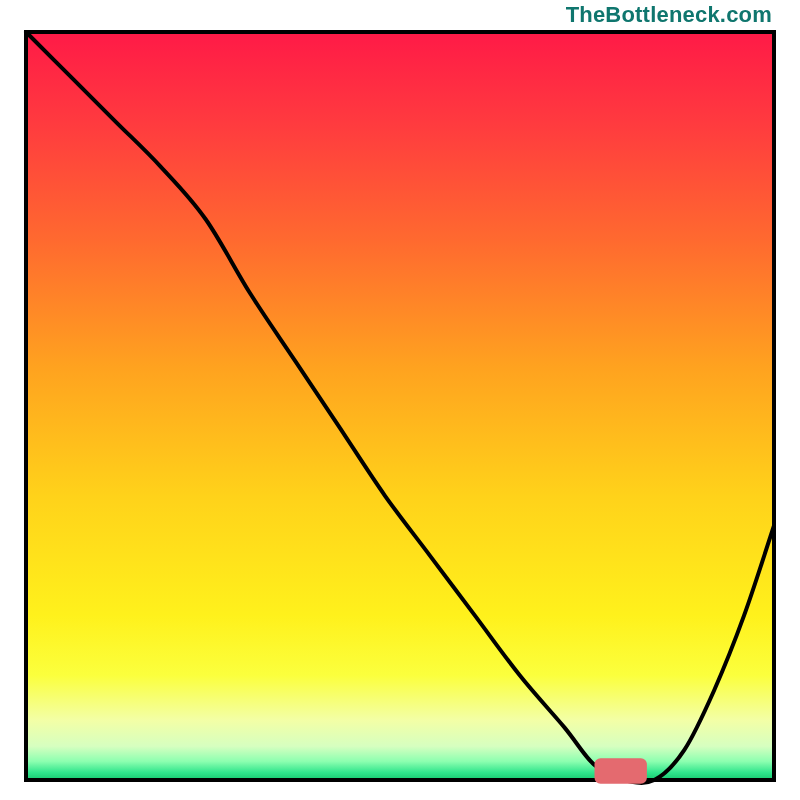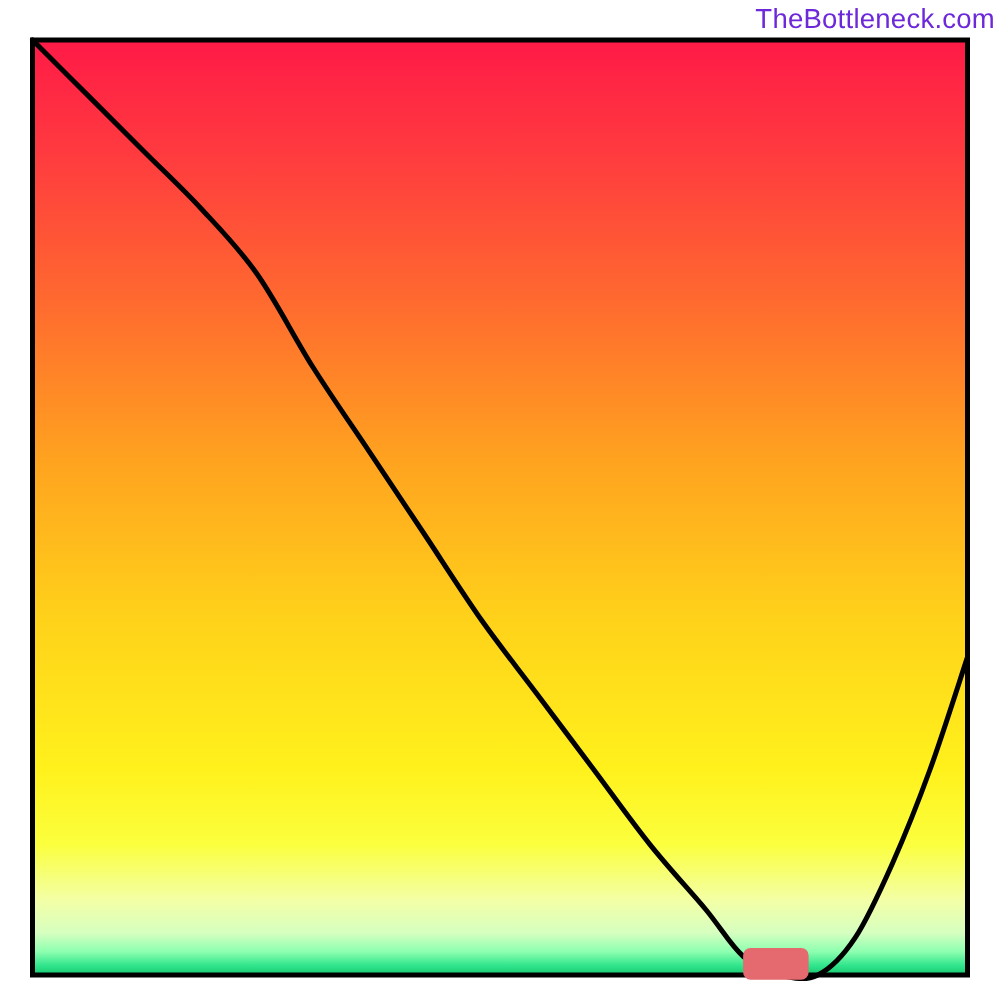--- a/index.html
+++ b/index.html
@@ -11,24 +11,24 @@
     font-family: Arial, Helvetica, sans-serif;
   }
   .container {
     position: relative;
     width: 800px;
     height: 800px;
   }
   .watermark {
     position: absolute;
     top: 2px;
-    right: 4px;
+    right: 28px;
     font-size: 22px;
-    font-weight: 400;
-    color: #6d28d9;
+    font-weight: 700;
+    color: #0f766e;
     letter-spacing: 0.2px;
   }
   svg.chart {
     position: absolute;
     top: 26px;
     left: 12px;
     width: 776px;
     height: 770px;
     display: block;
   }

